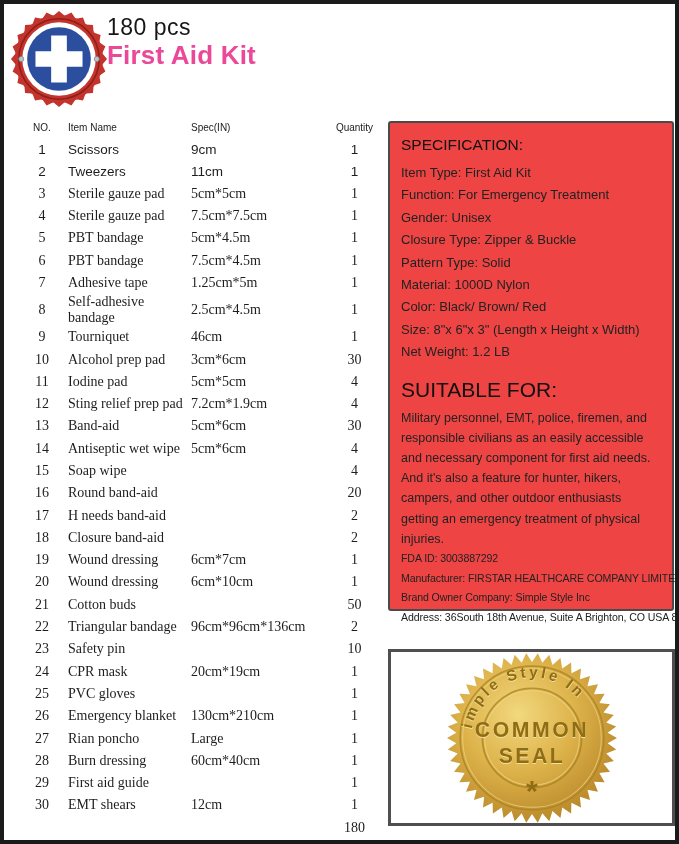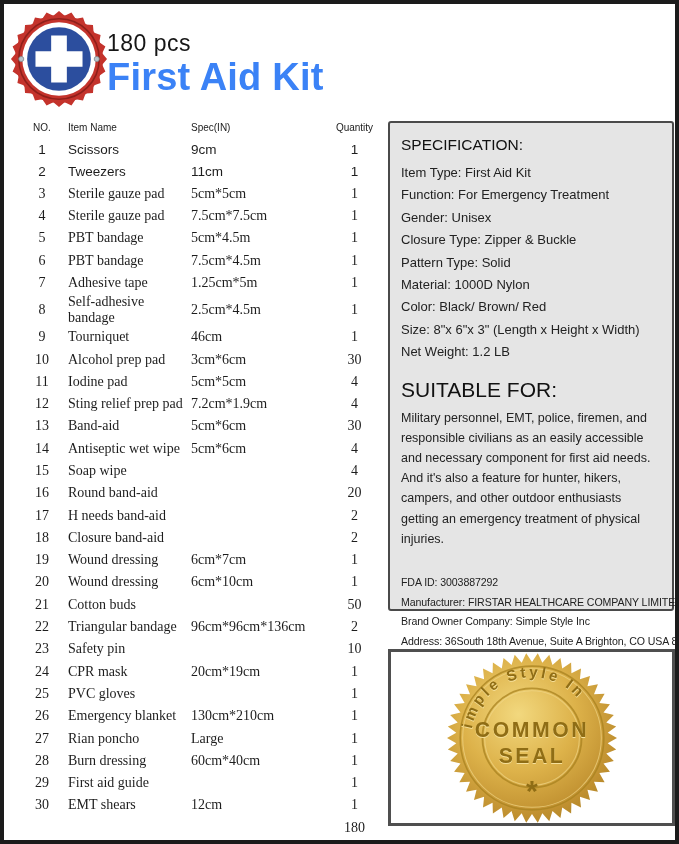--- a/index.html
+++ b/index.html
@@ -9,23 +9,23 @@
     box-sizing:border-box;
     background:#ffffff;
     border:4px solid #1b1b1b;
     font-family:"Liberation Sans",sans-serif;
     color:#1c1c1c;
     overflow:hidden;
   }
 
   
   .logo{position:absolute;left:6px;top:6px;width:98px;height:98px;}
-  .title-block{position:absolute;left:103px;top:28px;line-height:1;}
+  .title-block{position:absolute;left:103px;top:12px;line-height:1;}
   .pieces{font-size:23px;font-weight:500;color:#161616;letter-spacing:0.5px;}
-  .kit-title{font-size:38px;font-weight:600;color:#3b82f6;margin-top:3px;letter-spacing:0.2px;}
+  .kit-title{font-size:26px;font-weight:600;color:#ec4899;margin-top:3px;letter-spacing:0.2px;}
 
   
   .items-table{
     position:absolute;left:12px;top:112px;width:372px;
     border-collapse:collapse;table-layout:fixed;
   }
   .items-table th{
     font-family:"Liberation Sans",sans-serif;
     font-size:10px;font-weight:400;color:#222;
     text-align:left;height:22px;padding:0;
@@ -39,27 +39,27 @@
   .items-table tbody tr:nth-child(-n+2) td{font-family:"Liberation Sans",sans-serif;font-size:13.5px;}
   .col-no{width:52px;}
   .col-item{width:123px;}
   .col-spec{width:130px;}
   .col-qty{width:67px;}
 
   
   .spec-box{
     position:absolute;left:384px;top:117px;width:286px;height:490px;
     box-sizing:border-box;border:2px solid #4a4a4a;border-radius:3px;
-    background:#e5e5e5;padding:11px 11px 0 11px;
+    background:#ef4444;padding:11px 11px 0 11px;
   }
   .spec-heading{font-size:15.5px;color:#111;margin:2px 0 8px 0;font-weight:400;}
   .spec-line{font-size:13px;color:#222;line-height:22.4px;}
   .suitable-heading{font-size:21px;color:#111;margin:14px 0 6px 0;font-weight:400;}
   .suitable-par{font-size:12.5px;color:#222;line-height:20.2px;}
-  .company-info{margin-top:24px;}
+  .company-info{}
   .company-line{font-size:10.6px;color:#222;line-height:19.6px;letter-spacing:-0.1px;white-space:nowrap;}
 
   .seal-box{
     position:absolute;left:384px;top:645px;width:287px;height:177px;
     box-sizing:border-box;border:3px solid #4f4f4f;
     background:#fff;display:flex;align-items:center;justify-content:center;
   }
   .seal-svg{width:172px;height:172px;}
   .seal-arc-text{font-family:"Liberation Sans",sans-serif;font-size:15px;font-weight:bold;letter-spacing:3px;}
   .seal-center-text{font-family:"Liberation Sans",sans-serif;font-size:21px;font-weight:bold;letter-spacing:2.5px;}

